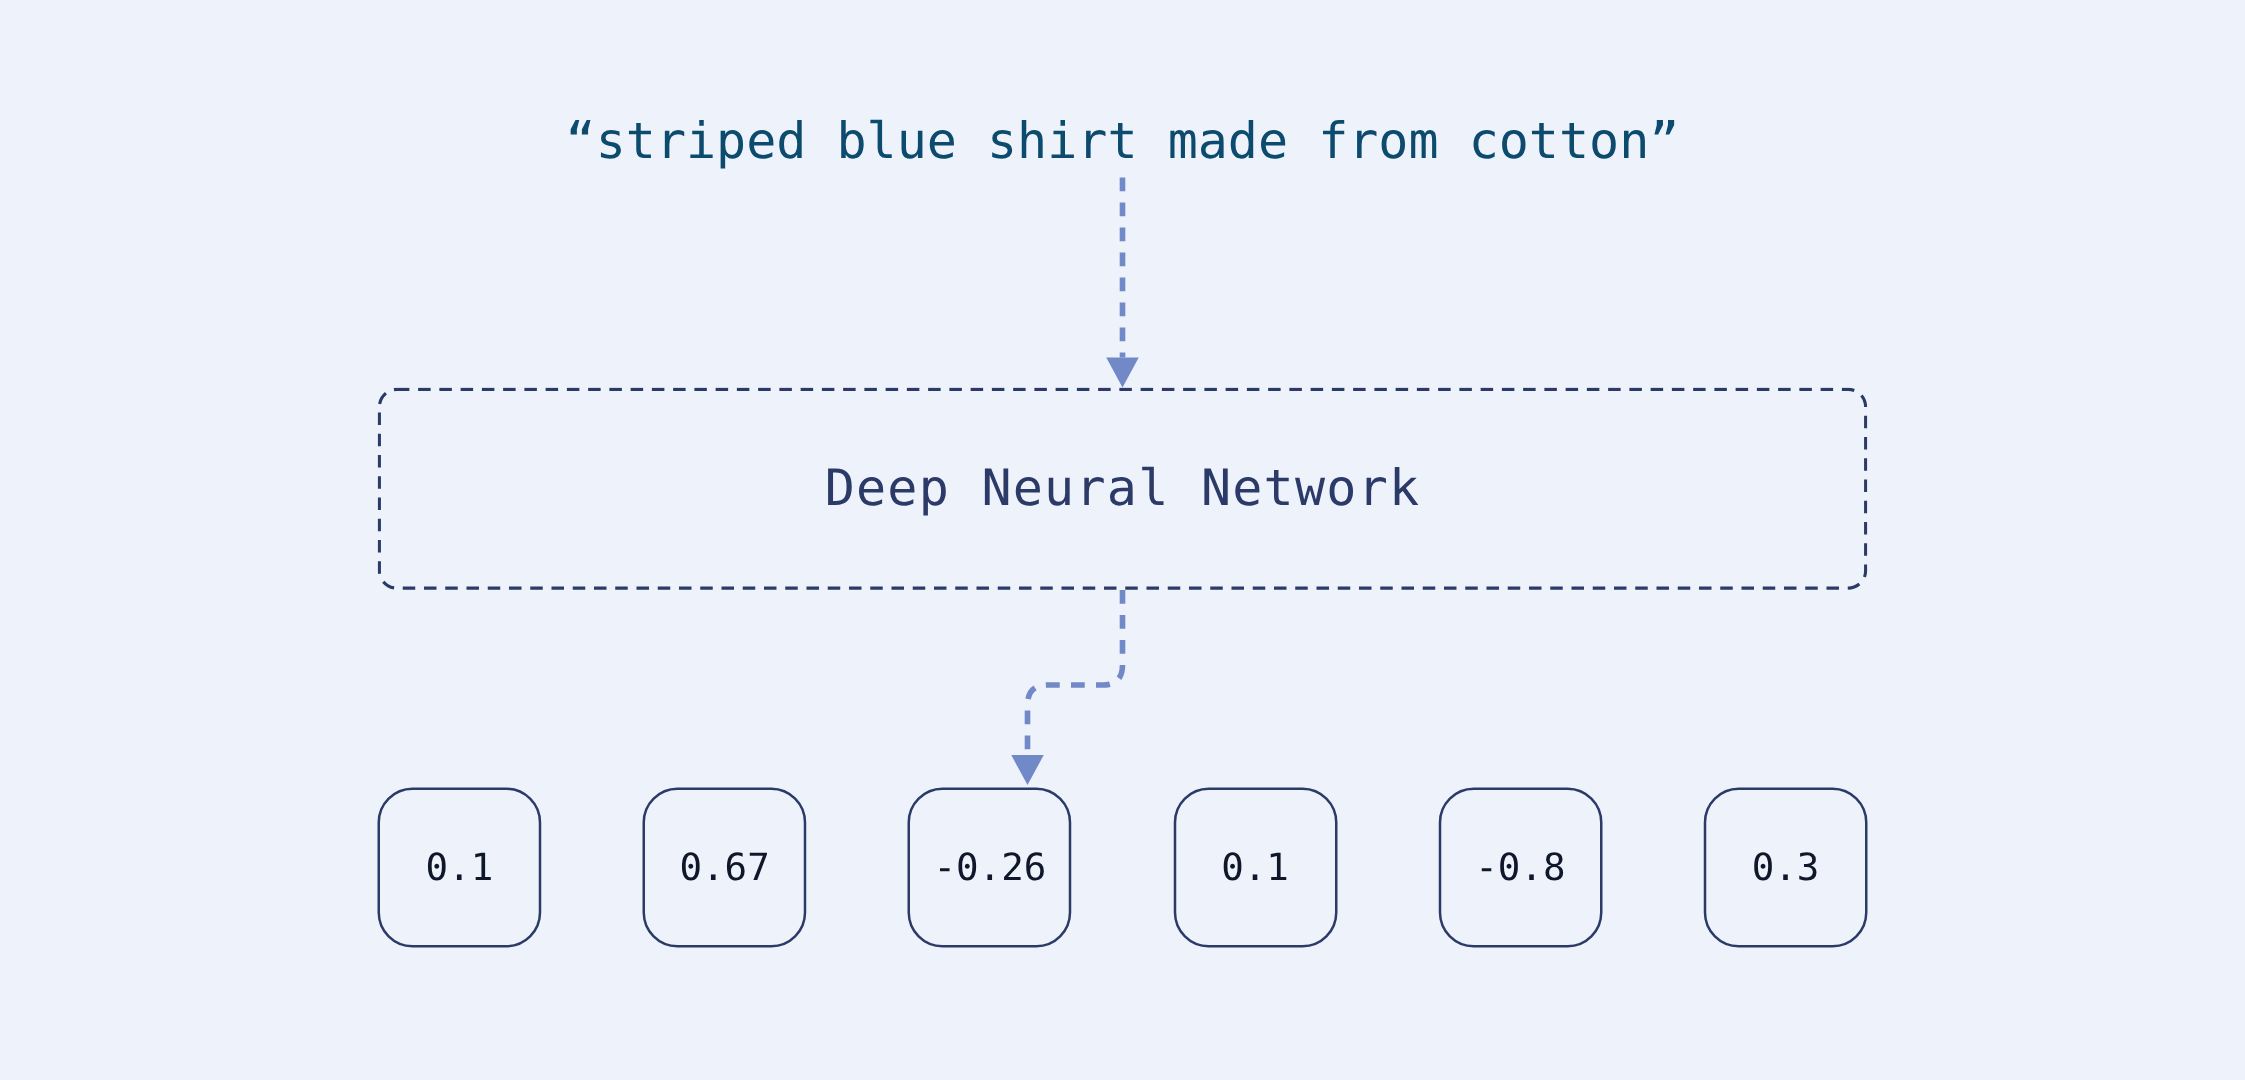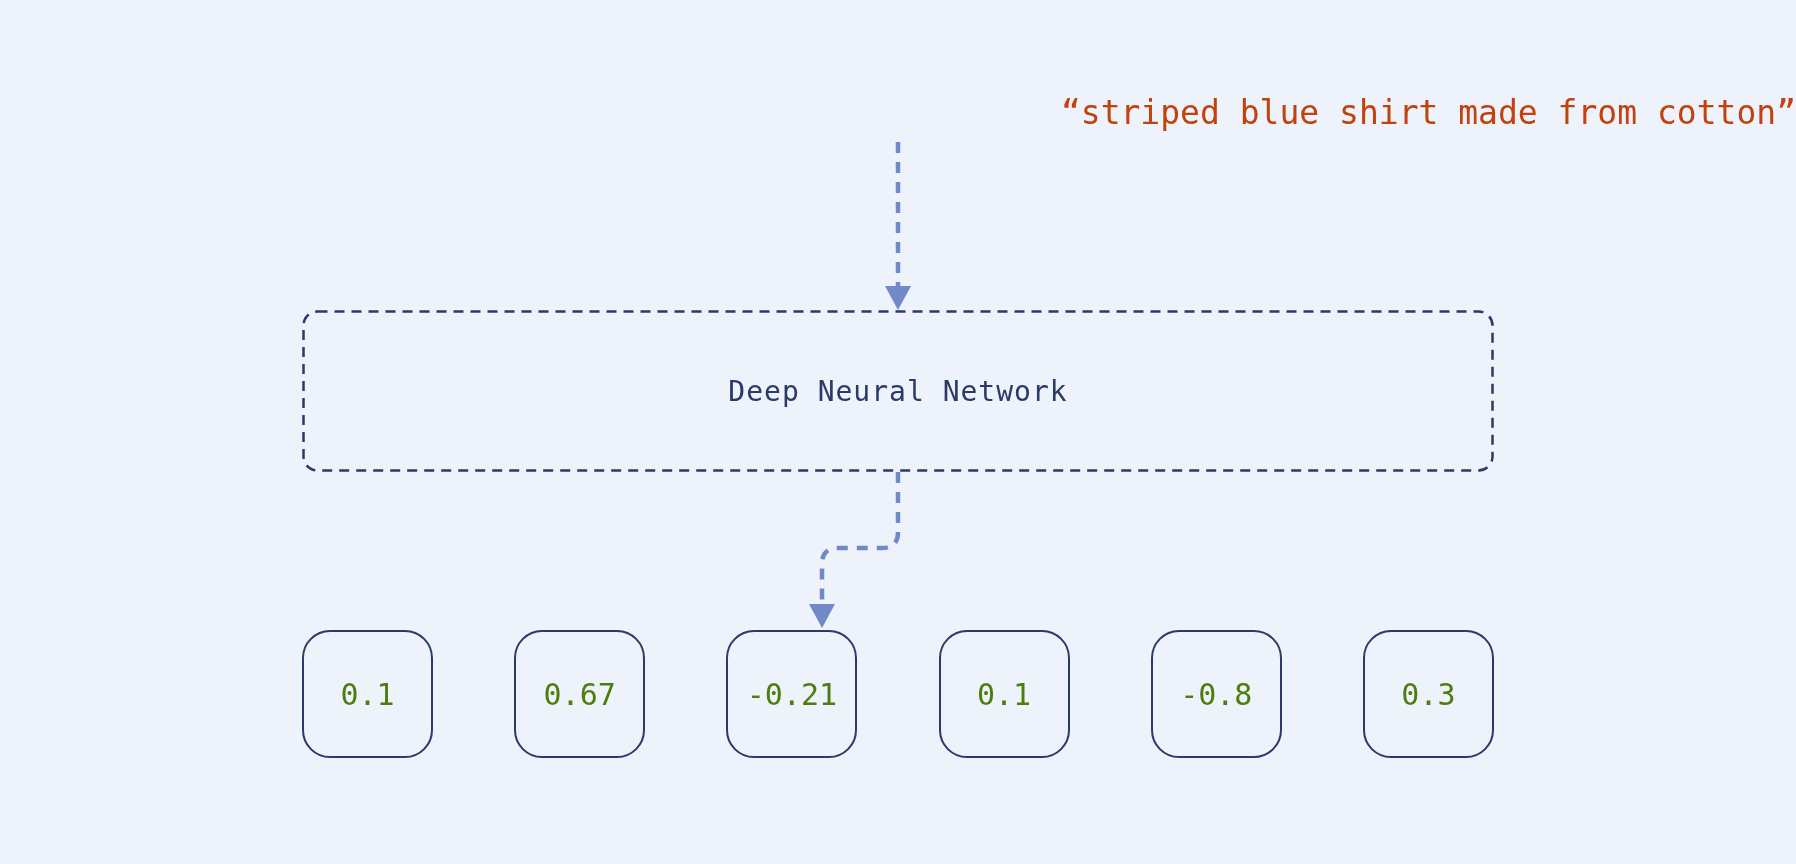--- a/index.html
+++ b/index.html
@@ -13,24 +13,24 @@
     height: 864px;
     background: #edf2fb;
     overflow: hidden;
     font-family: "DejaVu Sans Mono", "Liberation Mono", monospace;
   }
   .query-text {
     position: absolute;
     left: 0;
     top: 89px;
     width: 100%;
-    text-align: right;
-    font-size: 33px;
+    text-align: center;
+    font-size: 40px;
     line-height: 48px;
-    color: #c2410c;
+    color: #0c4a6e;
     white-space: pre;
   }
   .arrow-svg {
     position: absolute;
     display: block;
   }
   #arrow-input { left: 876px; top: 140px; }
   #arrow-output { left: 790px; top: 470px; }
   .dnn-box {
     position: absolute;
@@ -44,21 +44,21 @@
     left: 0; top: 0;
   }
   .dnn-label {
     position: absolute;
     left: 0; top: 0;
     width: 100%;
     height: 100%;
     display: flex;
     align-items: center;
     justify-content: center;
-    font-size: 28px;
+    font-size: 40px;
     color: #2b3a67;
     letter-spacing: 1px;
   }
   .embedding-row {
     position: absolute;
     left: 302px;
     top: 630px;
     width: 1192px;
     height: 128px;
     display: flex;
@@ -67,21 +67,21 @@
   .embedding-box {
     box-sizing: border-box;
     width: 131px;
     height: 128px;
     border: 2.5px solid #2b3a67;
     border-radius: 28px;
     display: flex;
     align-items: center;
     justify-content: center;
     font-size: 30px;
-    color: #4d7c0f;
+    color: #0f172a;
     background: transparent;
   }
 </style>
 </head>
 <body>
 
 <div class="canvas">
 
   <div class="query-text">“striped blue shirt made from cotton”</div>
 
@@ -103,21 +103,21 @@
   </svg>
 
   <div class="embedding-row">
     <div class="embedding-box">
       <span>0.1</span>
     </div>
     <div class="embedding-box">
       <span>0.67</span>
     </div>
     <div class="embedding-box">
-      <span>-0.21</span>
+      <span>-0.26</span>
     </div>
     <div class="embedding-box">
       <span>0.1</span>
     </div>
     <div class="embedding-box">
       <span>-0.8</span>
     </div>
     <div class="embedding-box">
       <span>0.3</span>
     </div>

